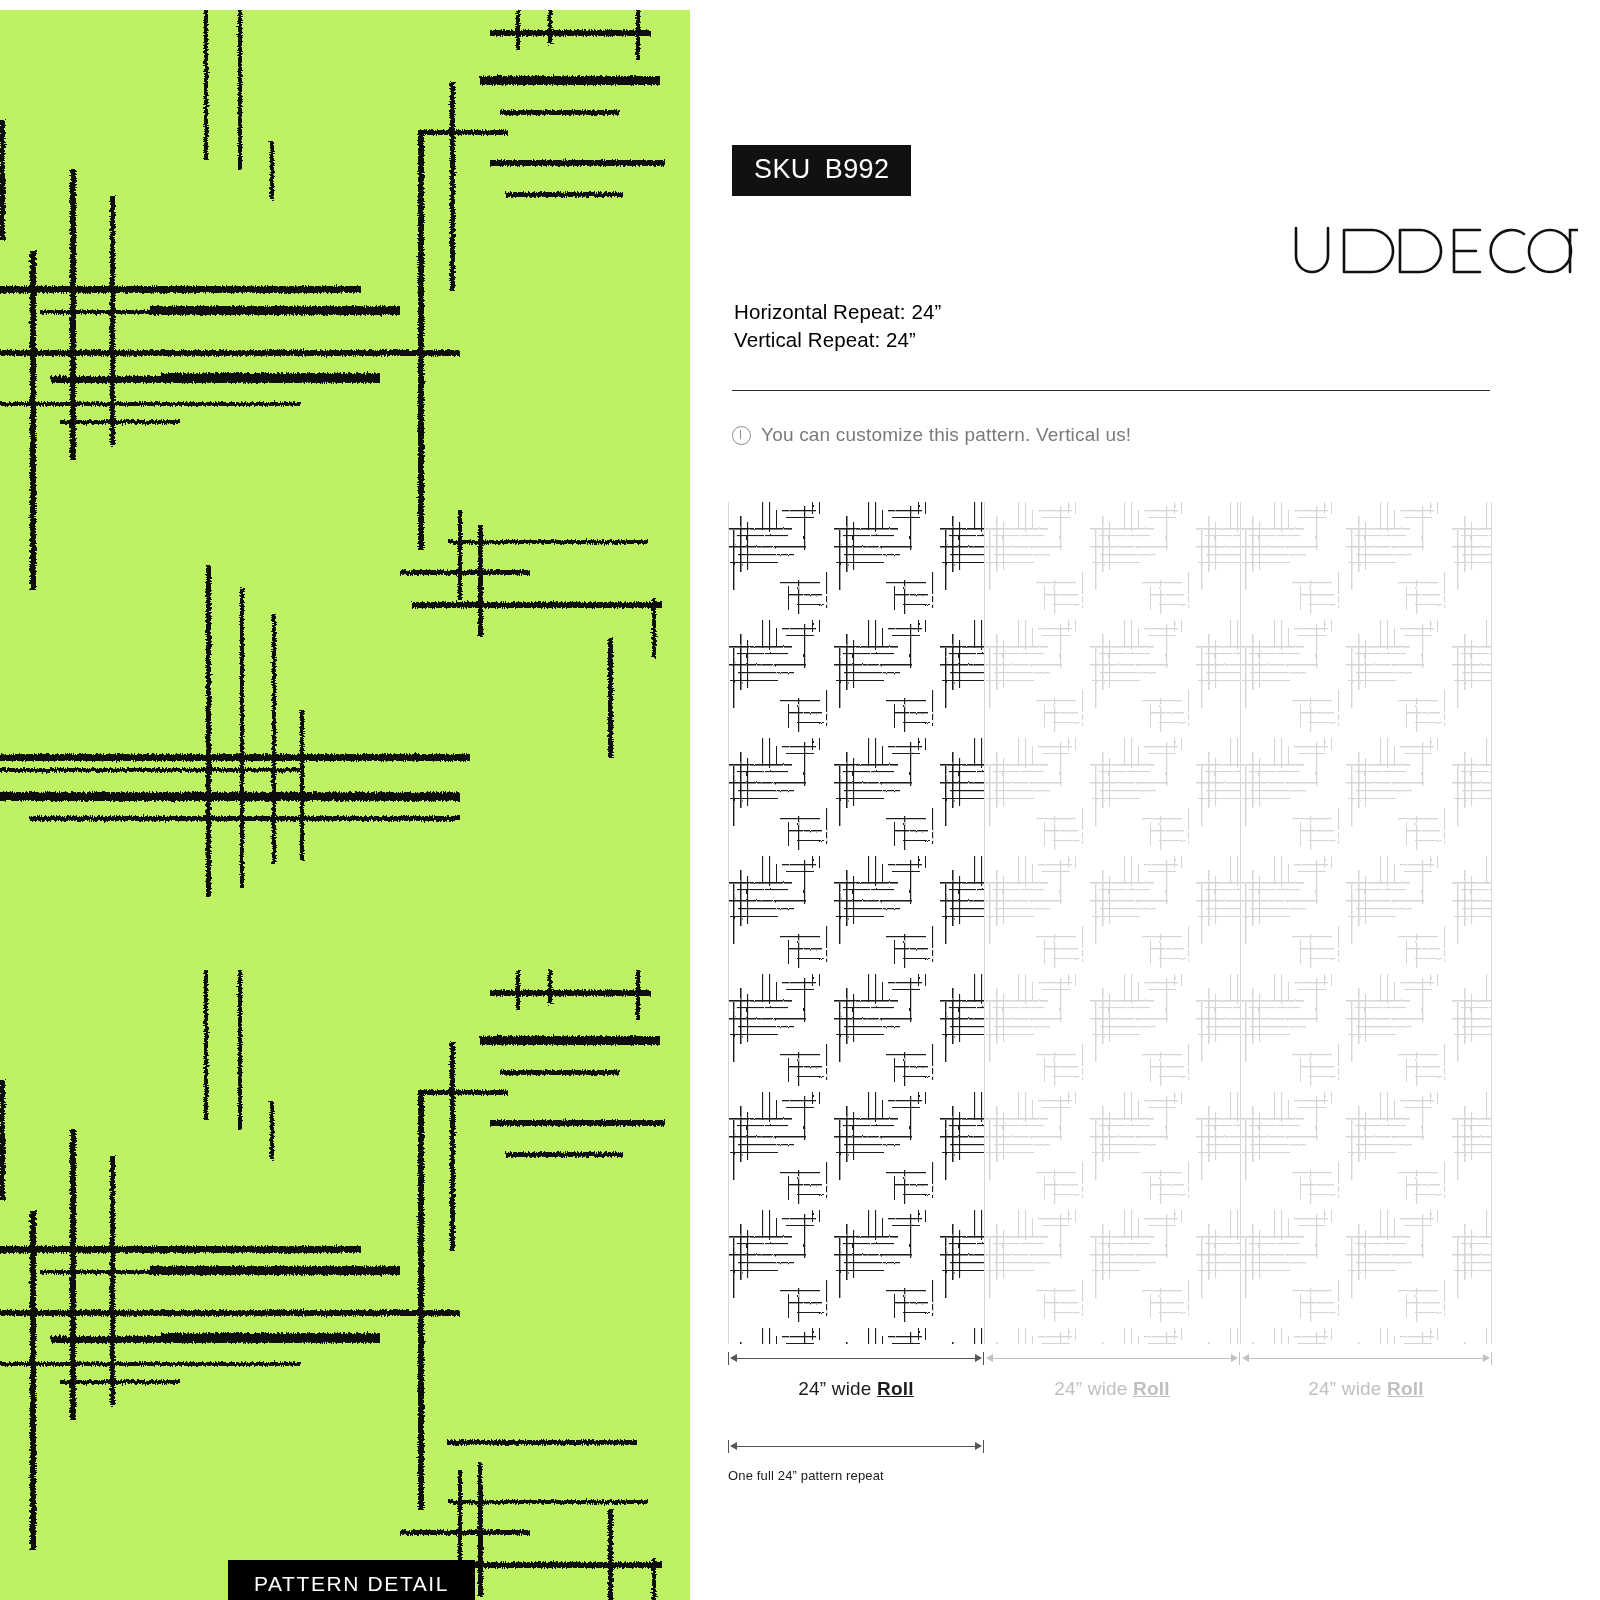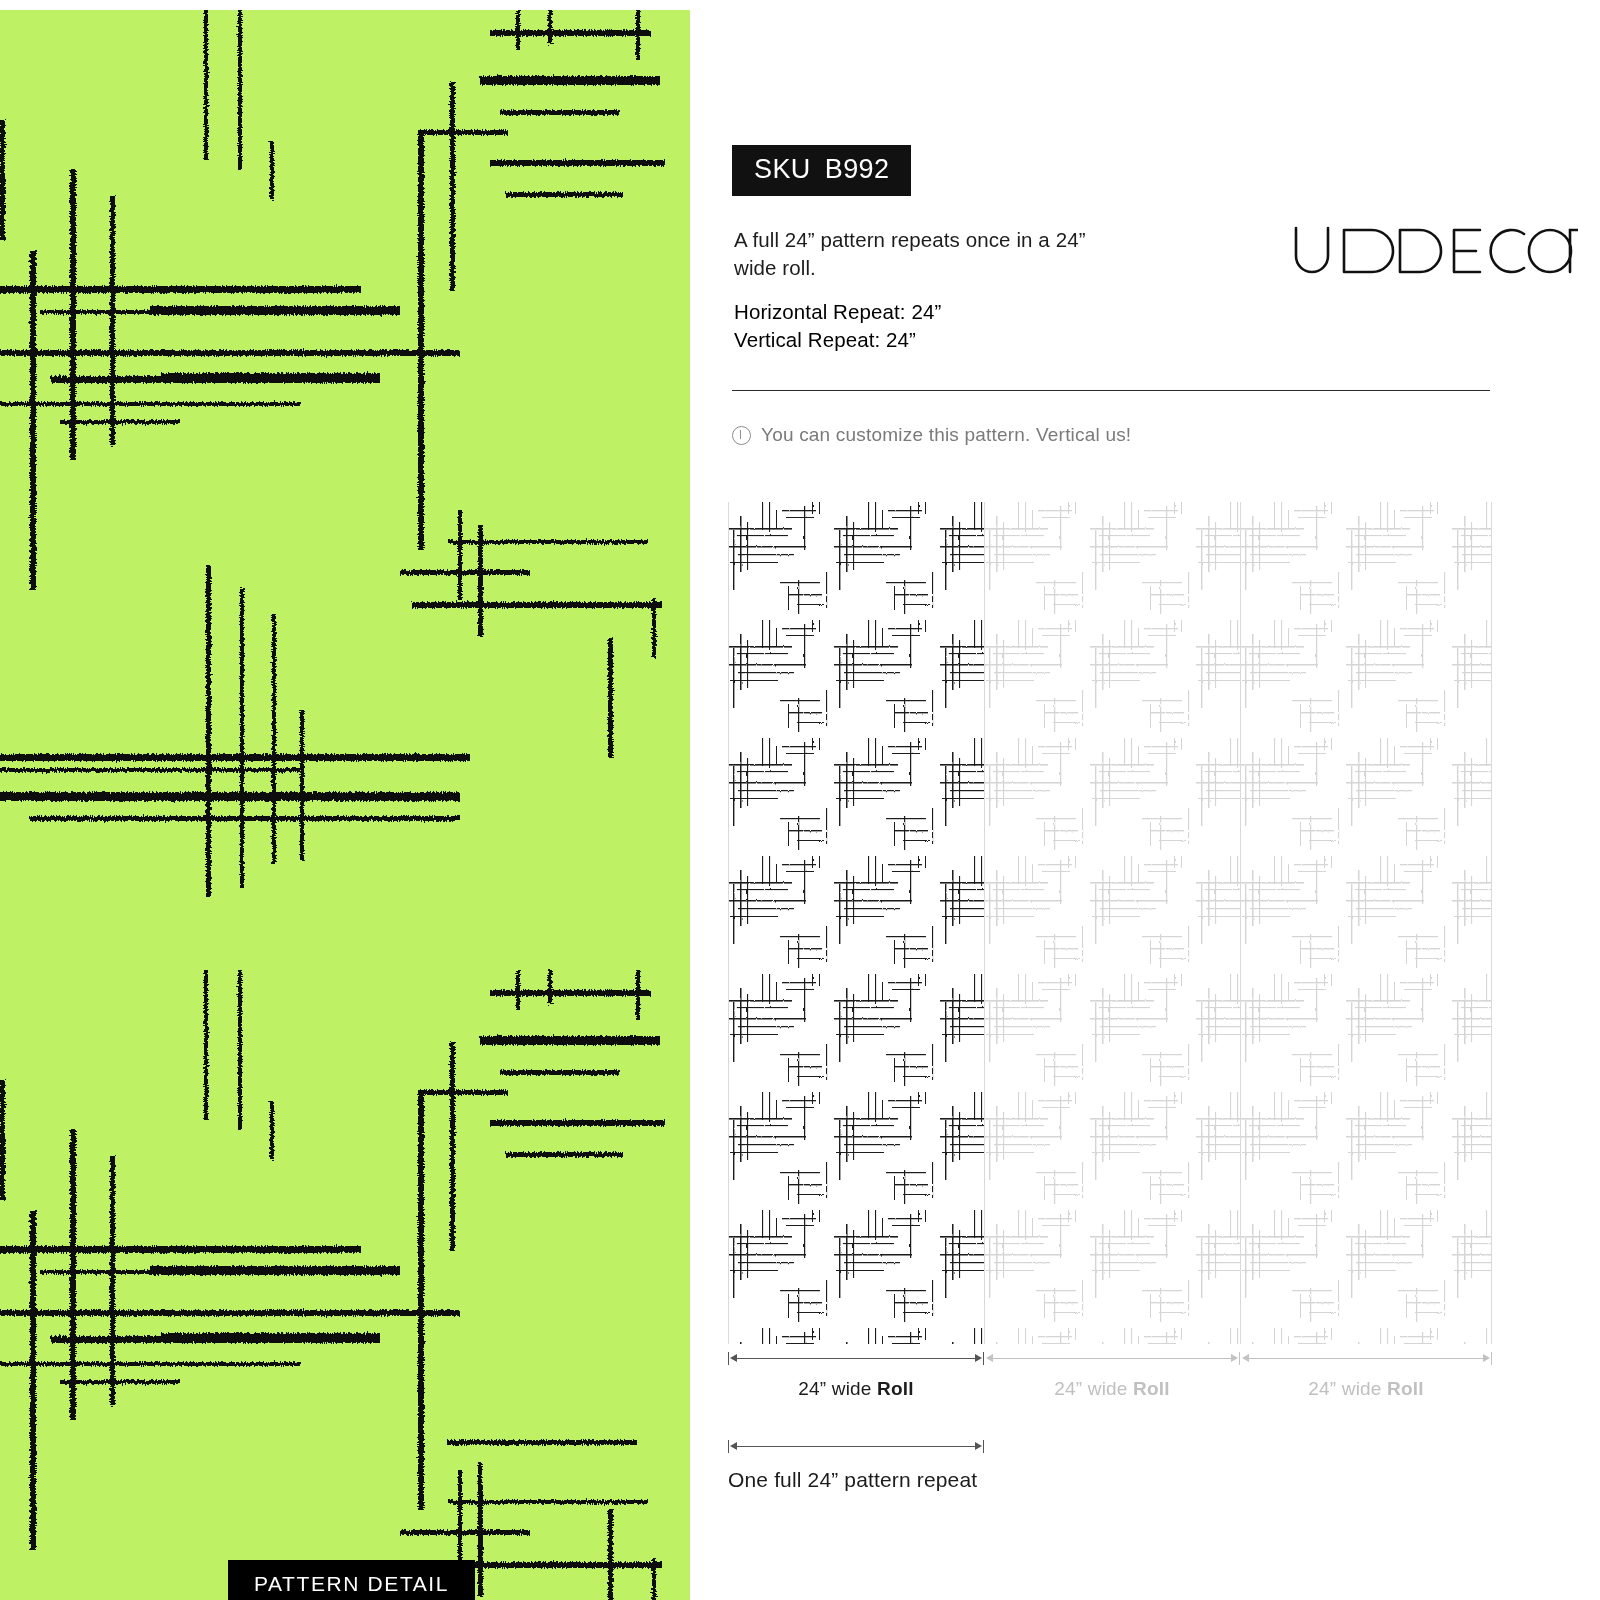--- a/index.html
+++ b/index.html
@@ -204,37 +204,37 @@
 
   .roll-caption {
     position: absolute;
     top: 1378px;
     font-size: 19px;
     letter-spacing: 0.2px;
     text-align: center;
     color: #1c1c1c;
   }
   .roll-caption.faded { color: #c0c0c0; }
-  .roll-caption b { font-weight: bold; }
+  .roll-caption b { font-weight: bold; text-decoration: underline; }
   #cap-1 { left: 38px;  width: 256px; }
   #cap-2 { left: 294px; width: 256px; }
   #cap-3 { left: 550px; width: 252px; }
 
   #dim-repeat {
     position: absolute;
     left: 38px;
     top: 1440px;
     width: 256px;
     height: 14px;
   }
   #repeat-caption {
     position: absolute;
     left: 38px;
     top: 1468px;
-    font-size: 21px;
+    font-size: 13px;
     color: #1c1c1c;
     letter-spacing: 0.15px;
   }
 </style>
 </head>
 <body>
 
 <div id="detail-panel">
 
   <svg id="detail-svg" viewBox="0 0 690 1600" preserveAspectRatio="xMidYMid slice">
@@ -323,21 +323,20 @@
 
   <div id="detail-badge">PATTERN DETAIL</div>
 </div>
 
 <div id="info-panel">
 
   <div id="sku-badge">
     <span class="sku-label">SKU</span><span class="sku-value">B992</span>
   </div>
 
-  <div id="repeat-desc">A full 24” pattern repeats once in a 24” wide roll.</div>
 
   <div id="repeat-specs">
     <div>Horizontal Repeat: 24”</div>
     <div>Vertical Repeat: 24”</div>
   </div>
 
   <svg id="brand-logo" viewBox="0 0 290 58">
     <g fill="none" stroke="#111" stroke-width="2.6" stroke-linecap="round">
 
       <path d="M8 6 L8 34 A16 16 0 0 0 40 34 L40 6"></path>

